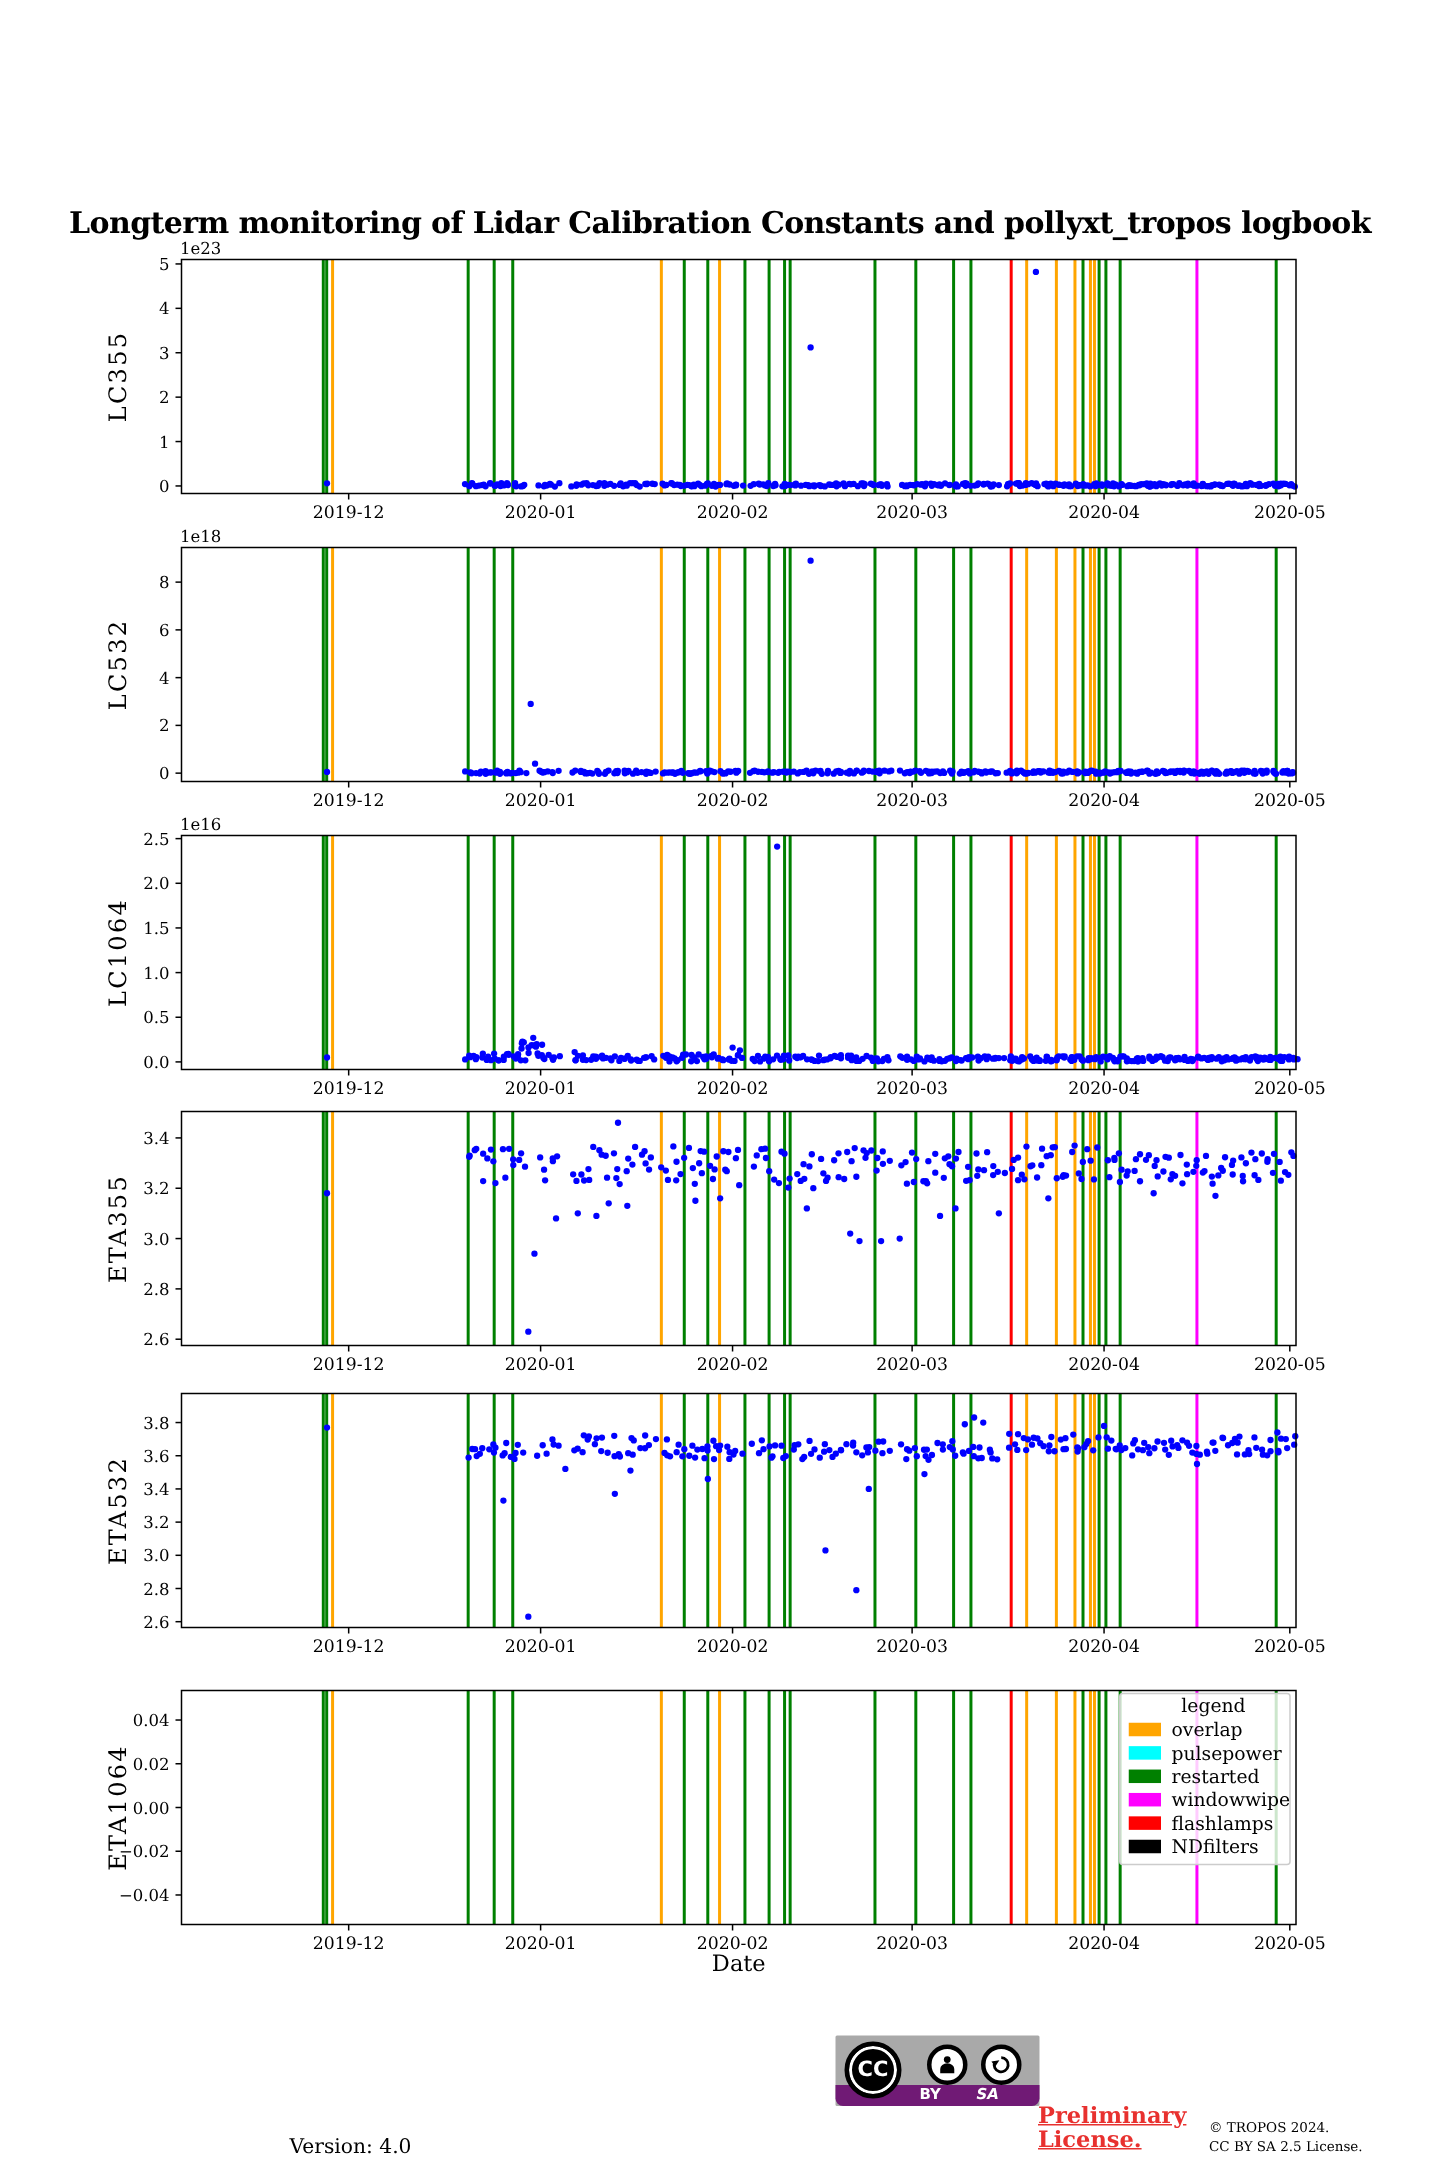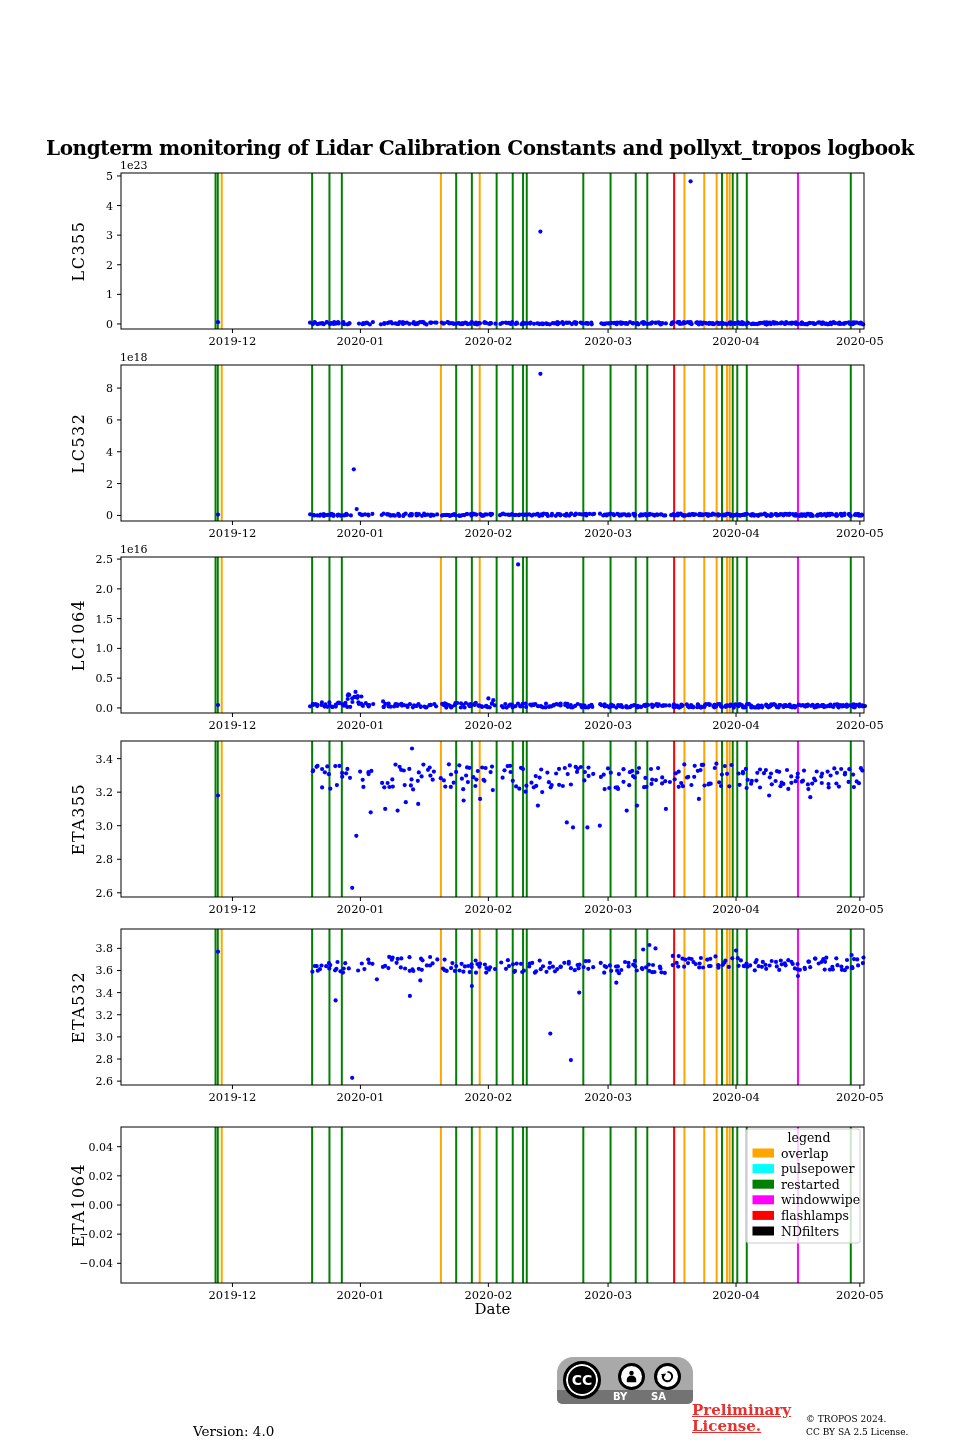--- a/index.html
+++ b/index.html
@@ -1,24 +1,24 @@
 <!DOCTYPE html>
 <html><head>
 <meta charset="utf-8">
 <style>
   html,body{margin:0;padding:0;background:#fff;}
   body{width:960px;height:1440px;position:relative;font-family:"DejaVu Serif",serif;color:#000;overflow:hidden;}
   .title{position:absolute;top:136px;left:0;right:0;text-align:center;font-size:20px;font-weight:bold;letter-spacing:-0.4px;}
   svg text{font-family:"DejaVu Serif",serif;fill:#000;}
   #chart{position:absolute;left:0;top:0;}
   .version{position:absolute;left:193px;top:1398px;font-size:13.5px;margin-top:25px;}
-  .cc-badge{position:absolute;left:557px;top:1357px;width:136px;height:47px;background:#a9a9a9;border-radius:16px;}
-  .cc-strip{position:absolute;left:0;right:0;bottom:0;height:14px;background:#737373;border-radius:0 0 5px 5px;}
+  .cc-badge{position:absolute;left:557px;top:1357px;width:136px;height:47px;background:#a9a9a9;border-radius:1px;}
+  .cc-strip{position:absolute;left:0;right:0;bottom:0;height:14px;background:#701a75;border-radius:0 0 5px 5px;}
   .cc-strip span{position:absolute;top:1px;color:#fff;font-family:"DejaVu Sans",sans-serif;font-weight:bold;font-size:10px;}
-  .cc-by-label{left:56px;} .cc-sa-label{left:94px;}
+  .cc-by-label{left:56px;} .cc-sa-label{left:94px;font-style:italic;}
   .cc-circle{position:absolute;left:6px;top:4px;width:38px;height:38px;border-radius:50%;background:#000;border:3px solid #000;box-shadow:inset 0 0 0 2px #fff;color:#fff;display:flex;align-items:center;justify-content:center;font-family:"DejaVu Sans",sans-serif;font-weight:bold;font-size:14px;box-sizing:border-box;z-index:2;}
   .icon-circle{position:absolute;top:6px;width:27px;height:27px;border-radius:50%;background:#fff;border:3px solid #000;box-sizing:border-box;display:flex;align-items:center;justify-content:center;}
   .icon-person{left:61px;} .icon-sa{left:97px;}
   .prelim{position:absolute;left:692px;top:1403px;color:#e8312f;font-weight:bold;font-size:15px;line-height:1.05;text-decoration:underline;}
   .copyright{position:absolute;left:806px;top:1413px;font-size:9px;font-weight:normal;line-height:1.45;}
 </style>
 </head>
 <body>
 
 <div class="title">Longterm monitoring of Lidar Calibration Constants and pollyxt_tropos logbook</div>

